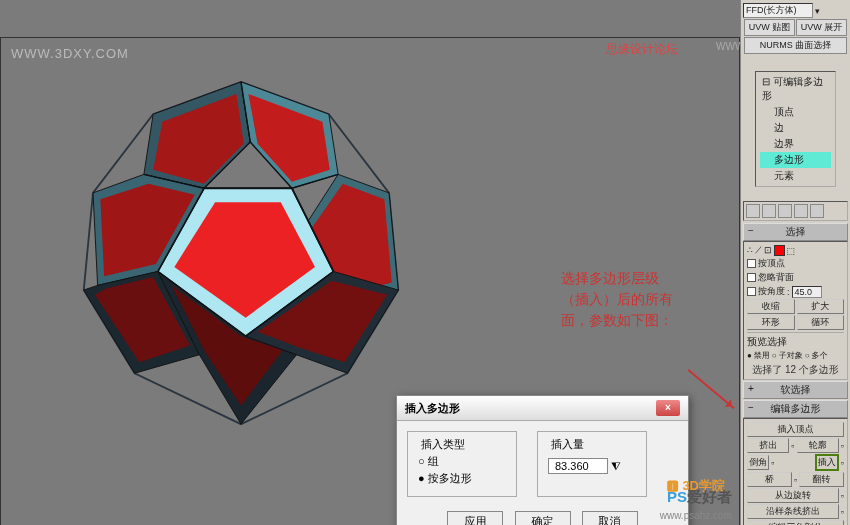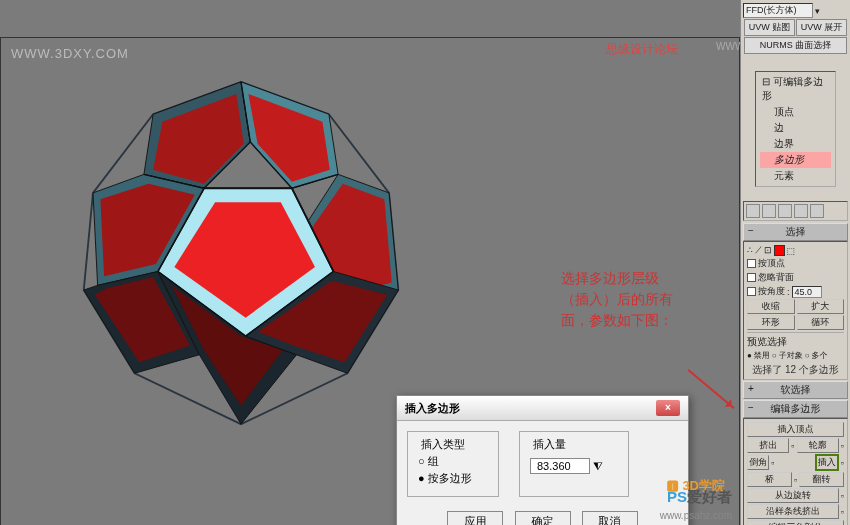--- a/index.html
+++ b/index.html
@@ -21,21 +21,21 @@
 .dlg-btn { display: inline-block; padding: 2px 16px; border: 1px solid #888; background: #eee; margin: 0 4px; font-size: 11px; }
 .spinner-val { border: 1px solid #888; padding: 1px 6px; background: #fff; display: inline-block; width: 60px; }
 .right-panel { position: absolute; right: 0; top: 0; width: 110px; height: 525px; background: #d4d0c8; border-left: 1px solid #888; font-size: 10px; color: #222; }
 .rp-top { padding: 2px; }
 .rp-btn-row { display: flex; gap: 1px; margin: 1px; }
 .rp-btn { flex: 1; border: 1px solid #888; background: #ddd; text-align: center; padding: 1px; font-size: 9px; }
 .rp-toolbar { border: 1px inset #aaa; padding: 2px; display: flex; gap: 2px; margin: 2px; }
 .rp-toolicon { width: 14px; height: 14px; border: 1px solid #888; background: #ccc; }
 .rp-tree { border: 1px inset #aaa; padding: 2px 4px; margin: 14px; background: #d4d0c8; }
 .rp-tree-item { padding: 1px 2px; }
-.rp-tree-item.selected { background: #fca5a5; font-style: italic; }
+.rp-tree-item.selected { background: #5eead4; }
 .rp-rollout { margin: 1px 2px; }
 .rp-rollout-hdr { background: #bbb; border: 1px outset #ddd; text-align: center; padding: 1px; position: relative; }
 .rp-rollout-hdr .sign { position: absolute; left: 4px; }
 .rp-rollout-body { border: 1px inset #aaa; padding: 2px 3px; }
 .rp-row { display: flex; align-items: center; gap: 2px; margin: 1px 0; font-size: 9px; }
 .rp-input { border: 1px inset #888; background: #eee; width: 30px; font-size: 9px; padding: 0 2px; }
 .rp-check { width: 9px; height: 9px; border: 1px solid #555; background: #fff; display: inline-block; }
 .rp-actbtn { flex: 1; border: 1px outset #ccc; background: #d4d0c8; text-align: center; padding: 0; font-size: 9px; }
 .rp-actbtn.highlight { border: 2px solid #4d7c0f; margin-left: 38px; }
 .color-swatch { width: 11px; height: 11px; background: #f00; display: inline-block; border: 1px solid #333; }
@@ -95,21 +95,21 @@
   <div class="annotation">选择多边形层级（插入）后的所有面，参数如下图：</div>
   <div class="arrow"></div>
 </div>
 
 <div class="dialog">
   <div class="dialog-title">
     <span>插入多边形</span>
     <span class="dialog-close">×</span>
   </div>
   <div class="dialog-body">
-    <fieldset class="fieldset" style="width:92px">
+    <fieldset class="fieldset" style="width:110px">
       <div class="fieldset-title">插入类型</div>
       <label class="radio-row">○ <span>组</span></label>
       <label class="radio-row">● <span>按多边形</span></label>
     </fieldset>
     <fieldset class="fieldset" style="width:110px">
       <div class="fieldset-title">插入量</div>
       <div style="margin-top:6px"><span class="spinner-val">83.360</span> ⧨</div>
     </fieldset>
   </div>
   <div class="dialog-footer">

